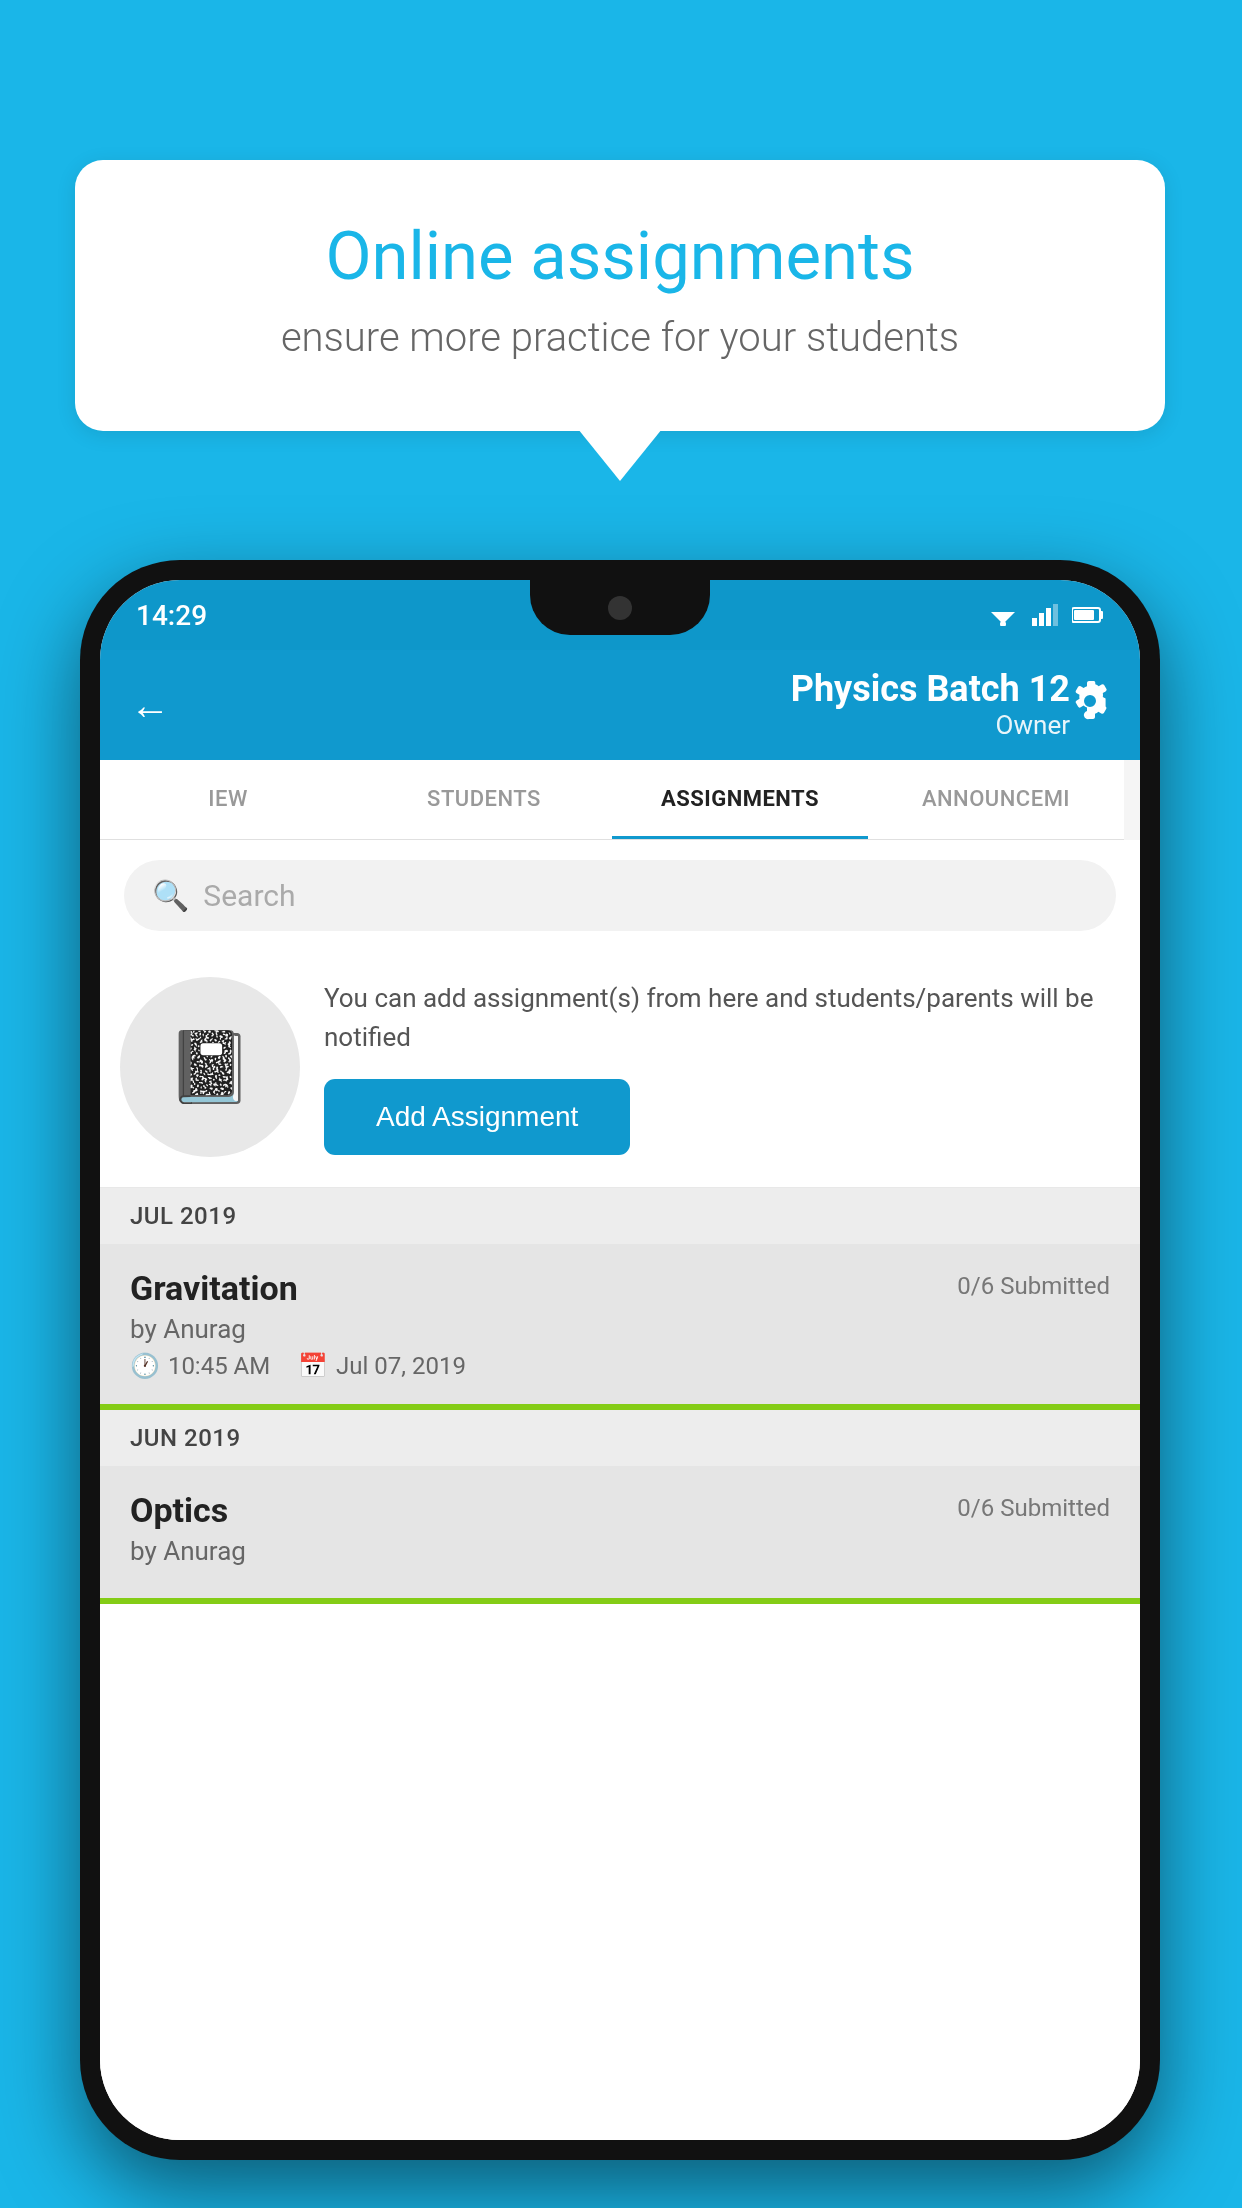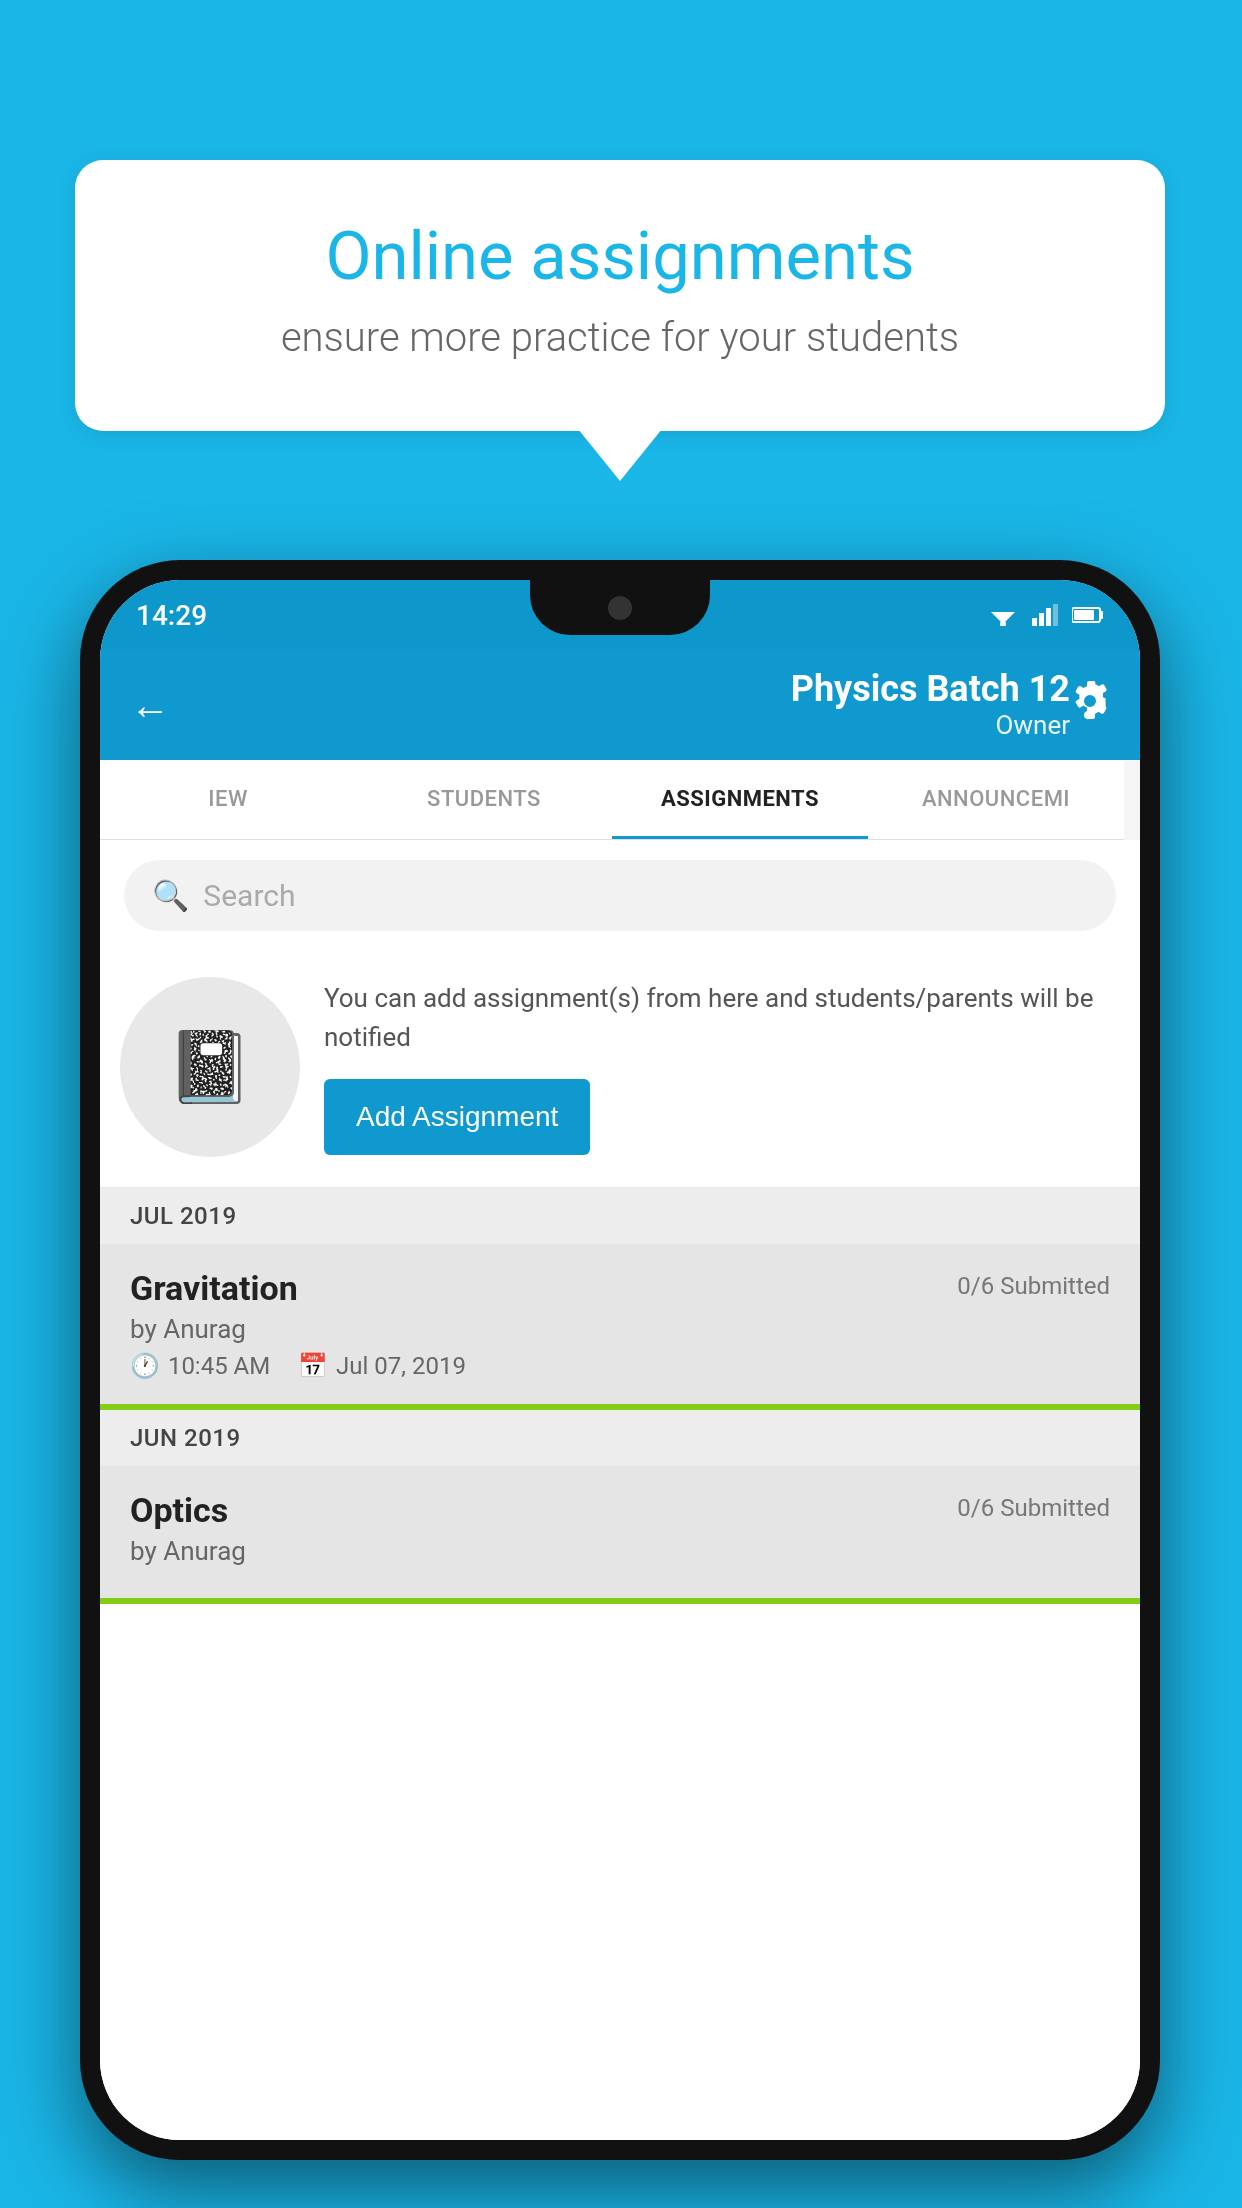--- a/index.html
+++ b/index.html
@@ -312,22 +312,22 @@
       font-size: 26px;
       color: #555;
       line-height: 1.5;
       margin-bottom: 22px;
     }
 
     .add-assignment-btn {
       background: #1099ce;
       color: white;
       border: none;
-      border-radius: 6px;
-      padding: 22px 32px;
+      border-radius: 11px;
+      padding: 22px 52px;
       font-size: 28px;
       font-weight: 500;
       cursor: pointer;
       display: inline-block;
     }
 
     
     .month-header {
       background: #ededed;
       padding: 14px 30px;

